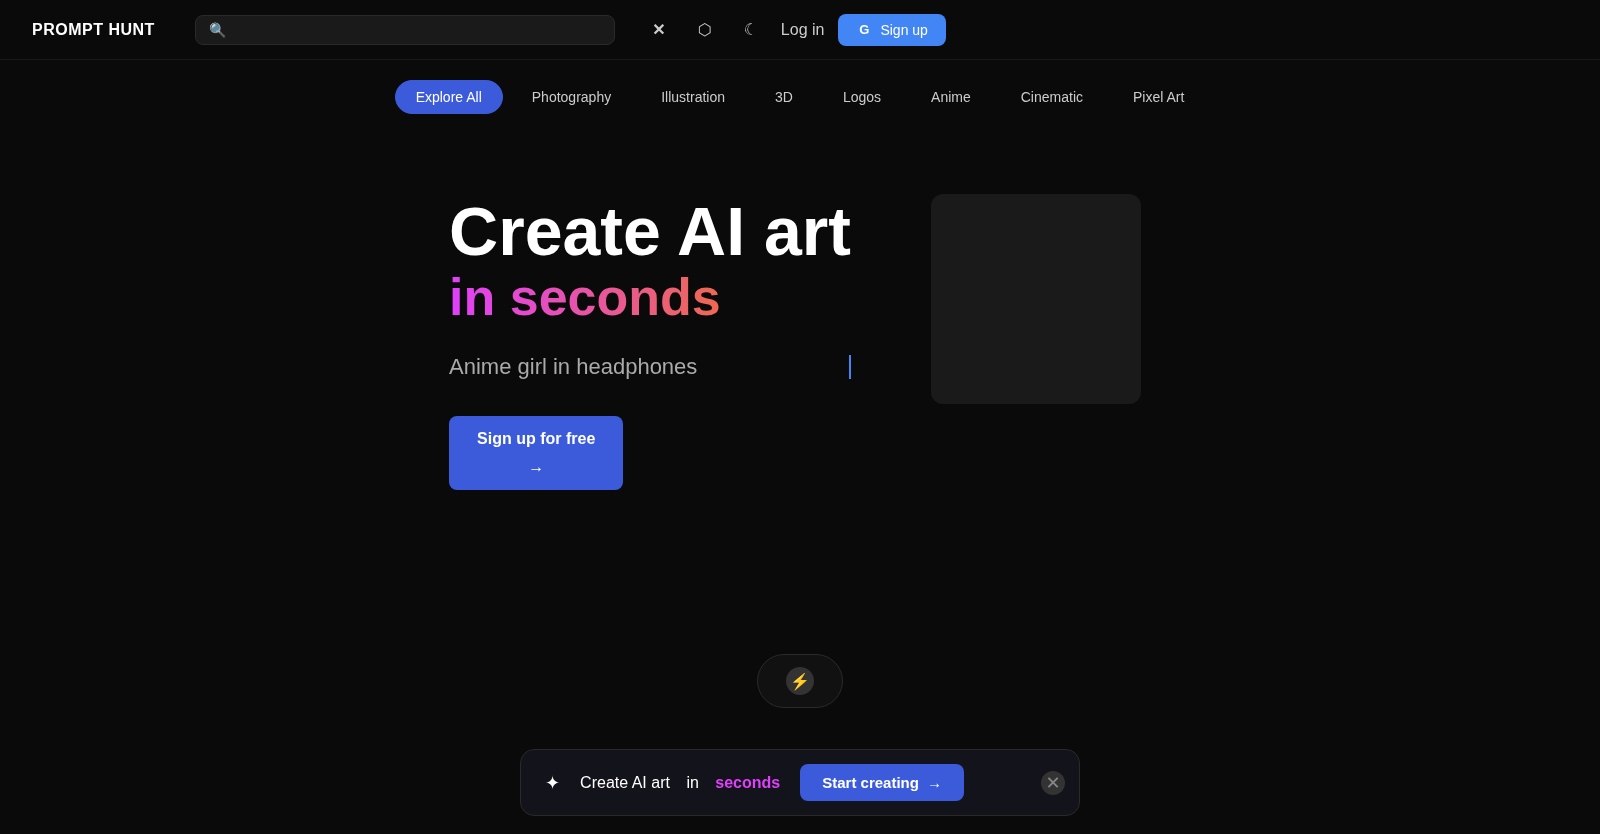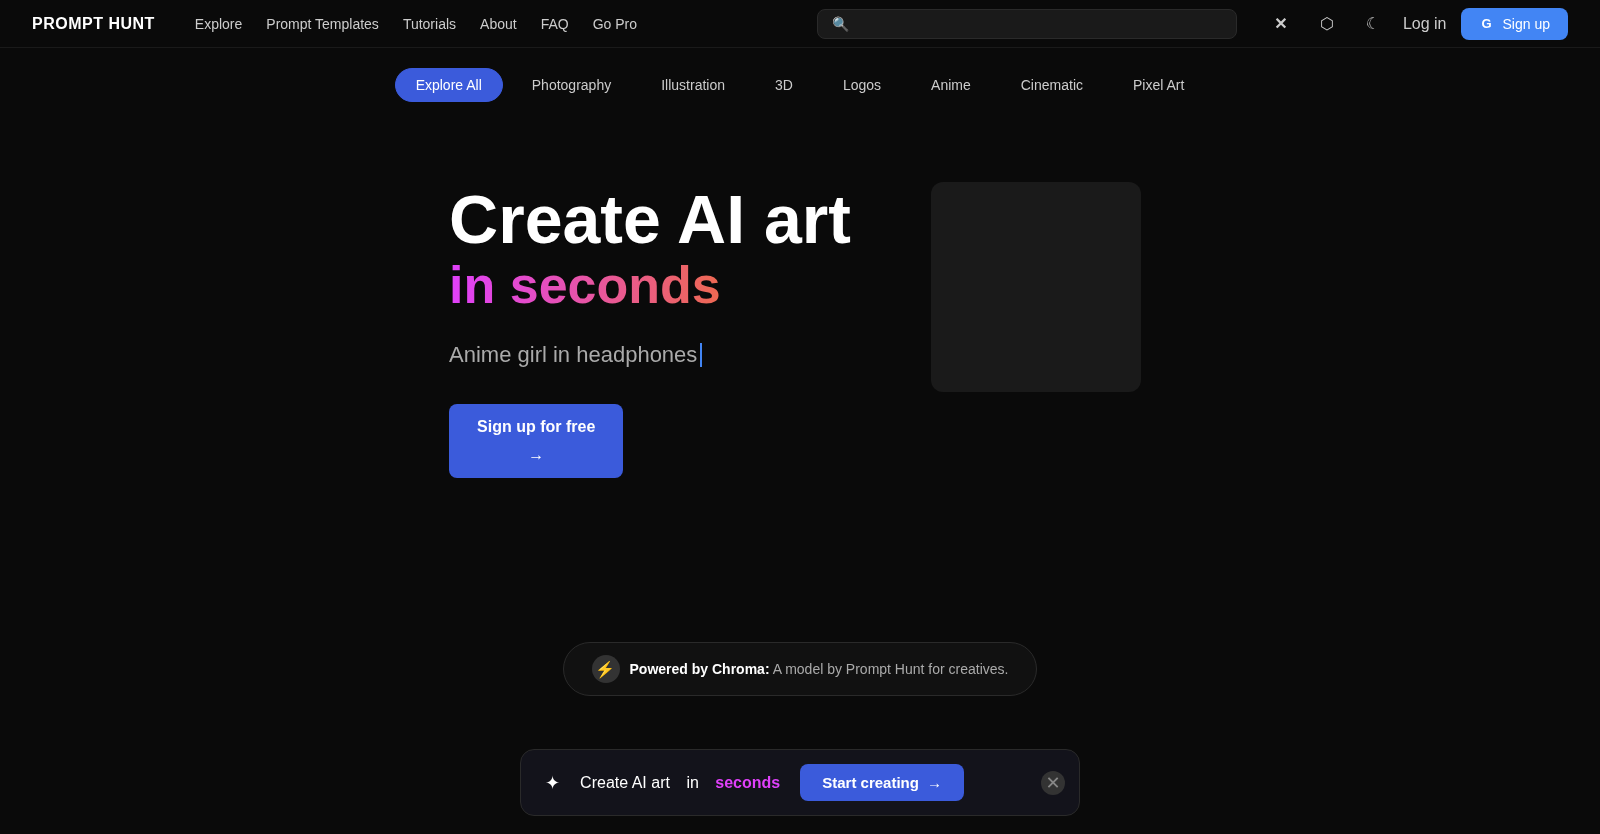--- a/index.html
+++ b/index.html
@@ -9,21 +9,21 @@
       font-family: -apple-system, BlinkMacSystemFont, 'Segoe UI', sans-serif;
       min-height: 834px;
       overflow-x: hidden;
     }
 
     
     .navbar {
       display: flex;
       align-items: center;
       padding: 0 32px;
-      height: 48px;
+      height: 60px;
       background: #0a0a0a;
       border-bottom: 1px solid #1a1a1a;
       gap: 28px;
     }
     .logo {
       font-weight: 800;
       font-size: 16px;
       letter-spacing: 0.5px;
       color: #fff;
       white-space: nowrap;
@@ -154,20 +154,21 @@
       background-clip: text;
     }
     .hero-subtitle {
       font-size: 22px;
       color: #aaa;
       margin-top: 28px;
       margin-bottom: 36px;
       display: flex;
       align-items: center;
       gap: 2px;
+      justify-content: space-between;
     }
     .cursor-blink {
       display: inline-block;
       width: 2px;
       height: 24px;
       background: #4285f4;
       margin-left: 1px;
       vertical-align: middle;
       animation: blink 1s step-end infinite;
     }
@@ -322,28 +323,20 @@
       font-size: 13px;
       font-weight: 700;
     }
   </style>
 </head>
 <body>
 
 <nav class="navbar">
   <span class="logo">PROMPT HUNT</span>
 
-  <div class="nav-links">
-    <a class="nav-link">Explore</a>
-    <a class="nav-link">Prompt Templates</a>
-    <a class="nav-link">Tutorials</a>
-    <a class="nav-link">About</a>
-    <a class="nav-link">FAQ</a>
-    <a class="nav-link">Go Pro</a>
-  </div>
 
   <div class="search-bar">
     <span class="search-icon-svg">🔍</span>
   </div>
 
   <div class="nav-actions">
     <button class="nav-icon-btn">
       <span class="x-icon">✕</span>
     </button>
     <button class="nav-icon-btn">
@@ -385,24 +378,20 @@
     </button>
   </div>
   <div class="hero-right">
     <div class="hero-image-placeholder"></div>
   </div>
 </section>
 
 <div class="powered-banner">
   <div class="powered-pill">
     <span class="bolt">⚡</span>
-    <span>
-      <strong>Powered by Chroma:</strong>
-      <span> A model by Prompt Hunt for creatives.</span>
-    </span>
   </div>
 </div>
 
 <div class="bottom-banner">
   <div class="bottom-banner-inner">
     <span class="banner-icon">✦</span>
     <div class="banner-text">
       <span>Create AI art</span>
       &nbsp;<span>in</span>&nbsp;<span class="in-seconds">seconds</span>
     </div>

